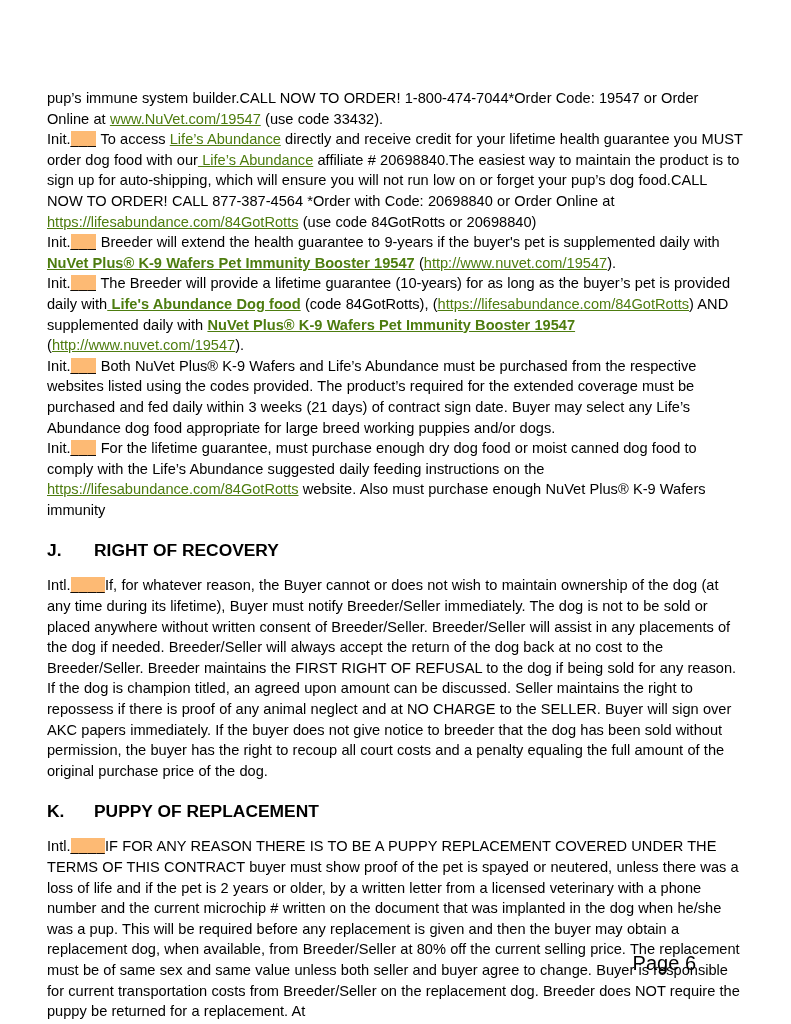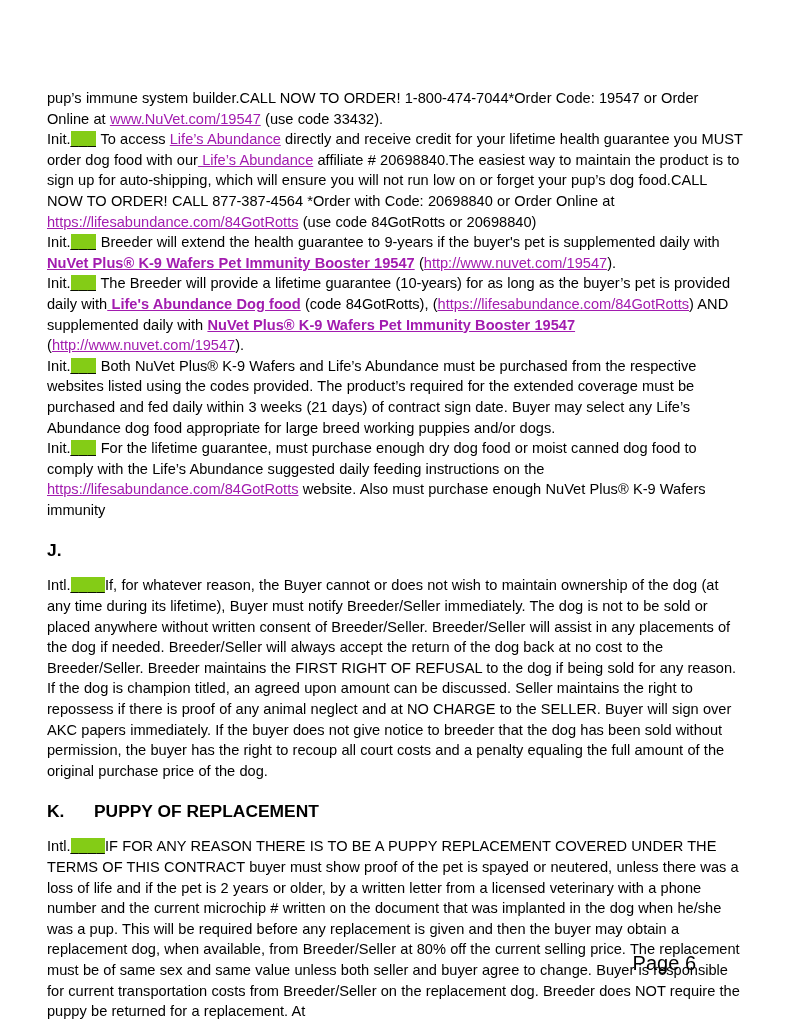--- a/index.html
+++ b/index.html
@@ -16,27 +16,27 @@
     inset: 0;
     padding: 88px 47px 0 47px;
   }
   .para {
     font-size: 14.6px;
     line-height: 20.6px;
     word-spacing: 0.2px;
   }
   .plain { color: #000000; }
   a.link, a.blink {
-    color: #a21caf;
+    color: #4d7c0f;
     text-decoration: underline;
     cursor: pointer;
   }
   a.blink { font-weight: bold; }
   .hl {
-    background: #84cc16;
+    background: #fdba74;
     color: #000000;
     letter-spacing: 0.5px;
   }
   .heading {
     display: flex;
     font-weight: bold;
     font-size: 17.4px;
     line-height: 23px;
     margin: 19px 0 13px 0;
   }
@@ -55,20 +55,21 @@
 <div class="page">
   <div>
       <p class="para"><span class="plain">pup’s immune system builder.CALL NOW TO ORDER! 1-800-474-7044*Order Code: 19547 or Order Online at </span><a class="link">www.NuVet.com/19547</a><span class="plain"> (use code 33432).</span></p>
       <p class="para"><span class="plain">Init.</span><span class="hl">___</span><span class="plain"> To access </span><a class="link">Life’s Abundance</a><span class="plain"> directly and receive credit for your lifetime health guarantee you MUST order dog food with our</span><a class="link"> Life’s Abundance</a><span class="plain"> affiliate # 20698840.The easiest way to maintain the product is to sign up for auto-shipping, which will ensure you will not run low on or forget your pup’s dog food.CALL NOW TO ORDER! CALL 877-387-4564 *Order with Code: 20698840 or Order Online at </span><a class="link">https://lifesabundance.com/84GotRotts</a><span class="plain"> (use code 84GotRotts or 20698840)</span></p>
       <p class="para"><span class="plain">Init.</span><span class="hl">___</span><span class="plain"> Breeder will extend the health guarantee to 9-years if the buyer's pet is supplemented daily with </span><a class="blink">NuVet Plus® K-9 Wafers Pet Immunity Booster 19547</a><span class="plain"> (</span><a class="link">http://www.nuvet.com/19547</a><span class="plain">).</span></p>
       <p class="para"><span class="plain">Init.</span><span class="hl">___</span><span class="plain"> The Breeder will provide a lifetime guarantee (10-years) for as long as the buyer’s pet is provided daily with</span><a class="blink"> Life's Abundance Dog food</a><span class="plain"> (code 84GotRotts), (</span><a class="link">https://lifesabundance.com/84GotRotts</a><span class="plain">) AND supplemented daily with </span><a class="blink">NuVet Plus® K-9 Wafers Pet Immunity Booster 19547</a><span class="plain"> (</span><a class="link">http://www.nuvet.com/19547</a><span class="plain">).</span></p>
       <p class="para"><span class="plain">Init.</span><span class="hl">___</span><span class="plain"> Both NuVet Plus® K-9 Wafers and Life’s Abundance must be purchased from the respective websites listed using the codes provided. The product’s required for the extended coverage must be purchased and fed daily within 3 weeks (21 days) of contract sign date. Buyer may select any Life’s Abundance dog food appropriate for large breed working puppies and/or dogs.</span></p>
       <p class="para"><span class="plain">Init.</span><span class="hl">___</span><span class="plain"> For the lifetime guarantee, must purchase enough dry dog food or moist canned dog food to comply with the Life’s Abundance suggested daily feeding instructions on the </span><a class="link">https://lifesabundance.com/84GotRotts</a><span class="plain"> website. Also must purchase enough NuVet Plus® K-9 Wafers immunity</span></p>
       <div class="heading">
         <span class="hnum">J.</span>
+        <span class="htitle">RIGHT OF RECOVERY</span>
       </div>
       <p class="para"><span class="plain">Intl.</span><span class="hl">____</span><span class="plain">If, for whatever reason, the Buyer cannot or does not wish to maintain ownership of the dog (at any time during its lifetime), Buyer must notify Breeder/Seller immediately. The dog is not to be sold or placed anywhere without written consent of Breeder/Seller. Breeder/Seller will assist in any placements of the dog if needed. Breeder/Seller will always accept the return of the dog back at no cost to the Breeder/Seller. Breeder maintains the FIRST RIGHT OF REFUSAL to the dog if being sold for any reason. If the dog is champion titled, an agreed upon amount can be discussed. Seller maintains the right to repossess if there is proof of any animal neglect and at NO CHARGE to the SELLER. Buyer will sign over AKC papers immediately. If the buyer does not give notice to breeder that the dog has been sold without permission, the buyer has the right to recoup all court costs and a penalty equaling the full amount of the original purchase price of the dog.</span></p>
       <div class="heading">
         <span class="hnum">K.</span>
         <span class="htitle">PUPPY OF REPLACEMENT</span>
       </div>
       <p class="para"><span class="plain">Intl.</span><span class="hl">____</span><span class="plain">IF FOR ANY REASON THERE IS TO BE A PUPPY REPLACEMENT COVERED UNDER THE TERMS OF THIS CONTRACT buyer must show proof of the pet is spayed or neutered, unless there was a loss of life and if the pet is 2 years or older, by a written letter from a licensed veterinary with a phone number and the current microchip # written on the document that was implanted in the dog when he/she was a pup. This will be required before any replacement is given and then the buyer may obtain a replacement dog, when available, from Breeder/Seller at 80% off the current selling price. The replacement must be of same sex and same value unless both seller and buyer agree to change. Buyer is responsible for current transportation costs from Breeder/Seller on the replacement dog. Breeder does NOT require the puppy be returned for a replacement. At</span></p>
     </div>
   <div class="footer">Page 6</div>
 </div>

